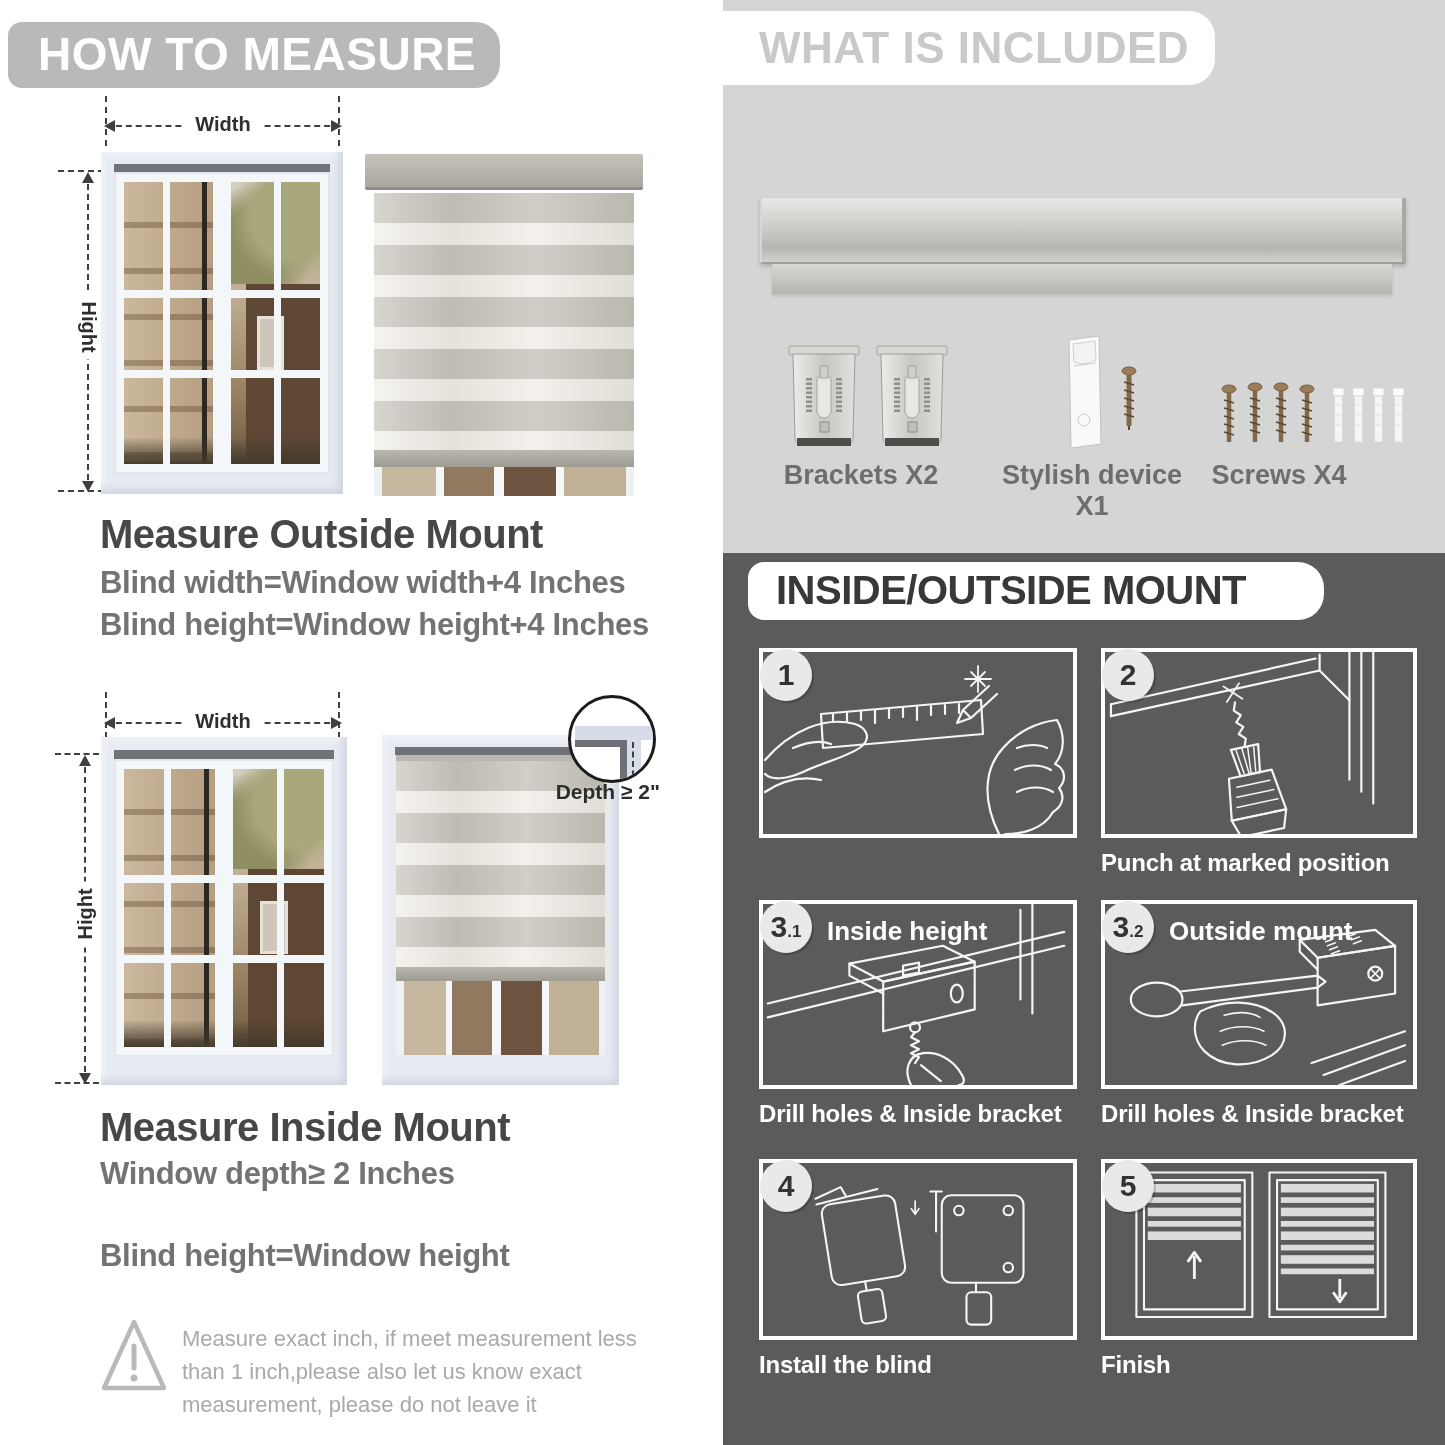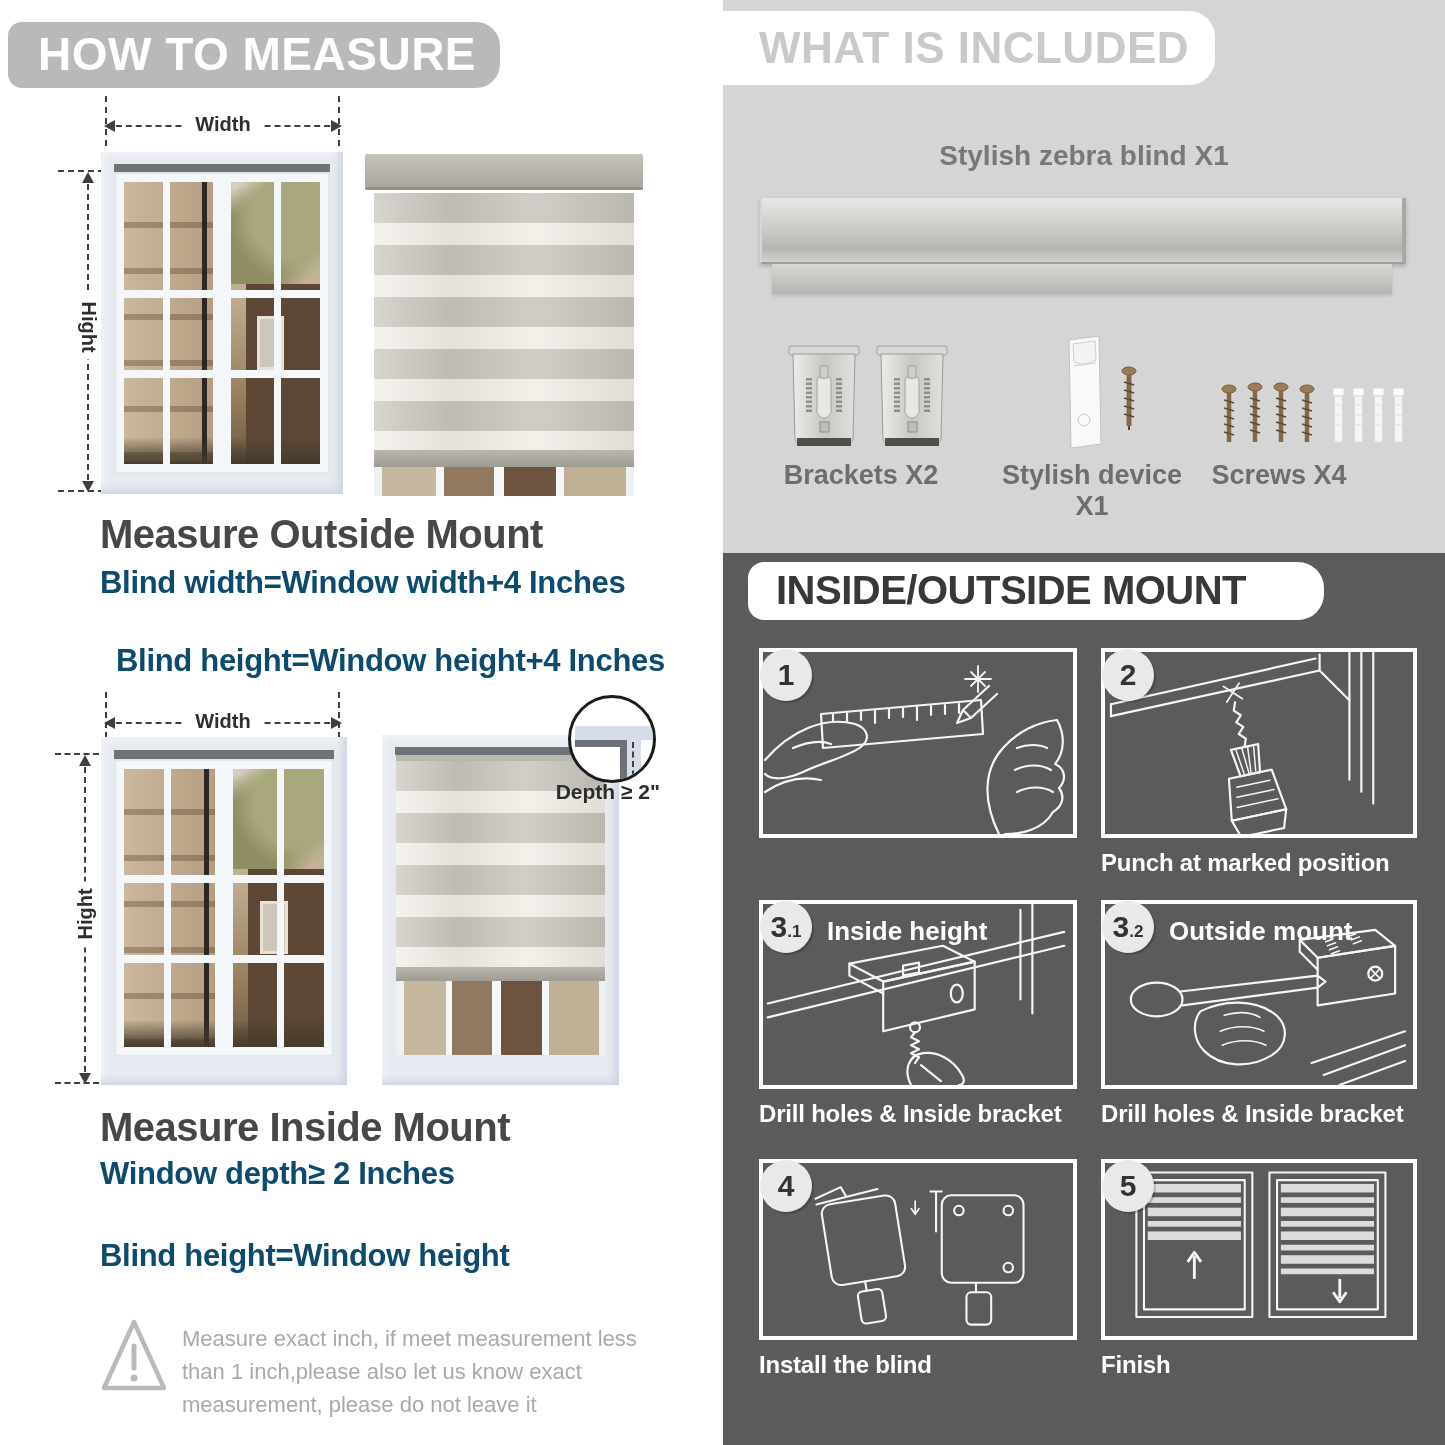--- a/index.html
+++ b/index.html
@@ -7,21 +7,21 @@
   body { font-family:"Liberation Sans", sans-serif; }
   .page { position:relative; width:1445px; height:1445px; background:#ffffff; overflow:hidden; }
   .abs { position:absolute; }
 
   
   .howto-banner { left:8px; top:22px; width:492px; height:66px; background:#b9b9b9;
     border-radius:14px 24px 24px 14px; color:#ffffff; font-size:46px; font-weight:bold;
     line-height:64px; padding-left:30px; letter-spacing:.5px; }
 
   .h2 { font-size:40px; font-weight:bold; color:#474747; letter-spacing:-.5px; }
-  .bodyline { font-size:31px; font-weight:bold; color:#0c4a6e; letter-spacing:-.3px; }
+  .bodyline { font-size:31px; font-weight:bold; color:#737373; letter-spacing:-.3px; }
 
   
   .dash-h { border-top:2px dashed #3f3f3f; }
   .dash-v { border-left:2px dashed #3f3f3f; }
   .meas-wrap { text-align:center;margin-top:12px; }
   .meas-line { position:absolute; left:0; right:0; top:12px; border-top:2px dashed #3f3f3f; }
   .meas-label { position:relative; display:inline-block; background:#fff; padding:0 10px;
     font-size:20px; font-weight:bold; color:#2f2f2f; }
   .tri { position:absolute; width:0; height:0; }
   .tri-l { border-top:6px solid transparent; border-bottom:6px solid transparent; border-right:11px solid #3f3f3f; }
@@ -139,21 +139,21 @@
 
   <div class="abs blind" style="left:365px; top:150px; width:278px; height:346px;">
     <div class="valance" style="left:0; top:4px; width:278px; height:36px;"></div>
     <div class="fabric" style="left:9px; top:43px; width:260px; height:257px;"></div>
     <div class="rail" style="left:9px; top:300px; width:260px; height:17px;"></div>
     <div class="street" style="left:9px; top:317px; width:260px; height:29px;"></div>
   </div>
 
   <div class="abs h2" style="left:100px; top:512px;">Measure Outside Mount</div>
   <div class="abs bodyline" style="left:100px; top:565px;">Blind width=Window width+4 Inches</div>
-  <div class="abs bodyline" style="left:116px; top:607px;margin-top:36px;">Blind height=Window height+4 Inches</div>
+  <div class="abs bodyline" style="left:100px; top:607px;">Blind height=Window height+4 Inches</div>
 
   <div class="abs meas-wrap" style="left:106px; top:698px; width:234px; height:26px;">
     <span class="meas-line"></span>
     <span class="tri tri-l" style="left:-2px; top:7px;"></span>
     <span class="tri tri-r" style="right:-2px; top:7px;"></span>
     <span class="meas-label">Width</span>
   </div>
   <div class="abs dash-v" style="left:105px; top:692px; height:46px;"></div>
   <div class="abs dash-v" style="left:338px; top:692px; height:46px;"></div>
 
@@ -205,21 +205,20 @@
 
   <svg class="abs" style="left:100px; top:1316px;" width="68" height="80" viewBox="0 0 68 80">
     <path d="M34,6 L64,72 L4,72 Z" fill="none" stroke="#b9b9b9" stroke-width="4.5" stroke-linejoin="round"></path>
     <line x1="34" y1="30" x2="34" y2="52" stroke="#b9b9b9" stroke-width="5" stroke-linecap="round"></line>
     <circle cx="34" cy="62" r="3.5" fill="#b9b9b9"></circle>
   </svg>
   <div class="abs warn-text" style="left:182px; top:1322px; width:460px;">Measure exact inch, if meet measurement less than 1 inch,please also let us know exact measurement, please do not leave it</div>
 
   <div class="abs included-panel">
     <div class="abs included-banner">WHAT IS INCLUDED</div>
-    <div class="abs product-title">Stylish zebra blind X1</div>
 
     <div class="abs headrail-main"></div>
     <div class="abs headrail-under"></div>
 
     <svg class="abs" style="left:64px; top:338px;" width="74" height="118" viewBox="0 0 74 118">
       <defs>
           <linearGradient id="met1" x1="0" y1="0" x2="1" y2="0">
         <stop offset="0" stop-color="#ececea"></stop>
             <stop offset=".5" stop-color="#c6c6c2"></stop>
             <stop offset="1" stop-color="#e0e0dc"></stop>

